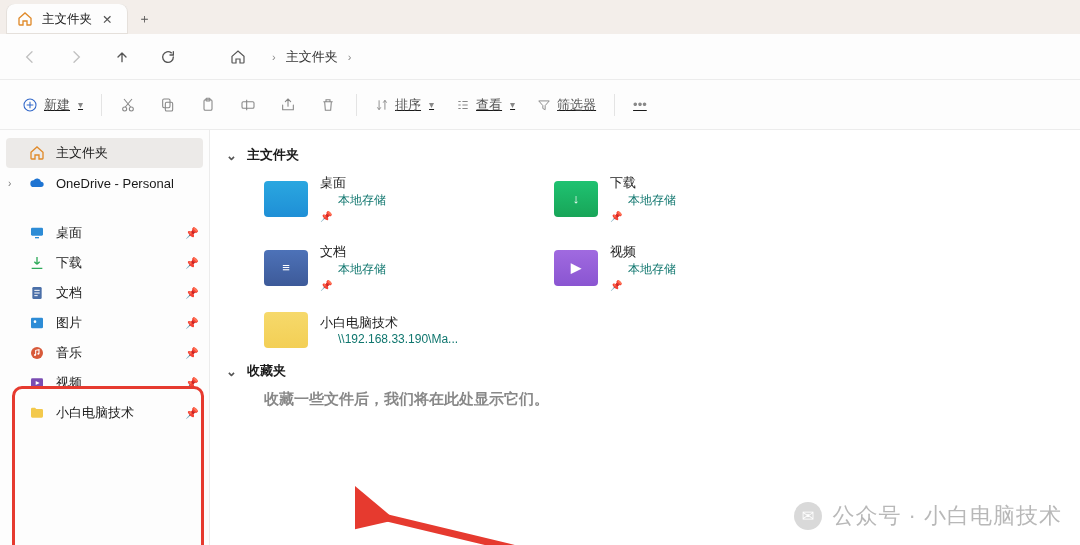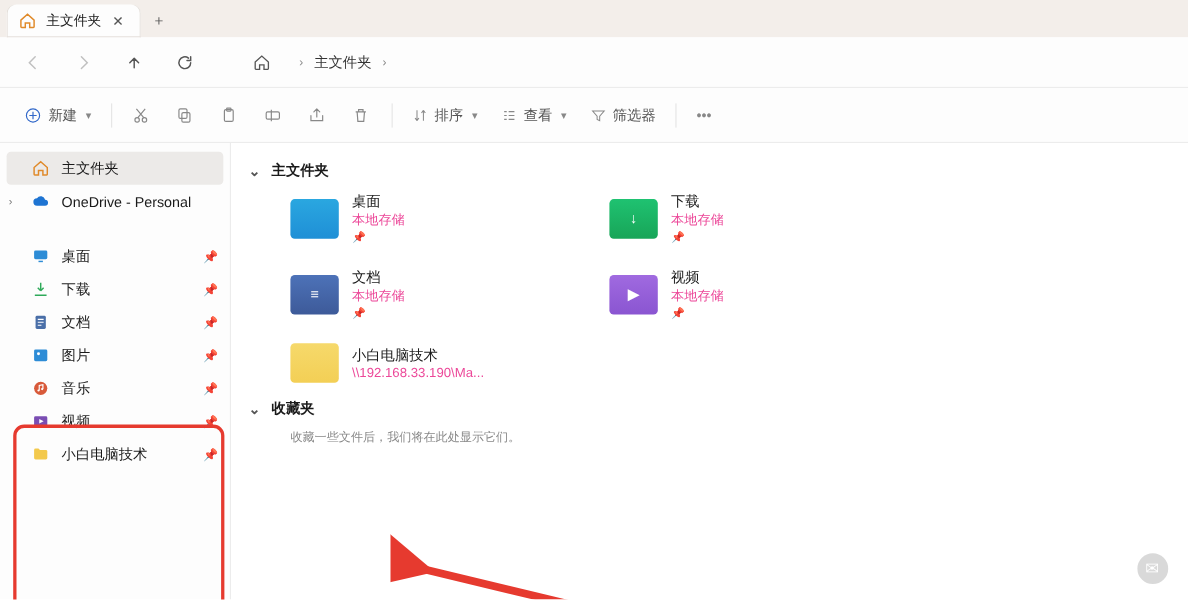--- a/index.html
+++ b/index.html
@@ -12,21 +12,21 @@
   .newtab { width:32px; height:30px; display:flex; align-items:center; justify-content:center; color:#555; }
 
   
   .navbar { height: 46px; border-bottom:1px solid #ececec; display:flex; align-items:center; gap:14px; padding:0 14px; background:#fdfdfd; }
   .nav-btn { width:32px; height:32px; display:flex; align-items:center; justify-content:center; color:#6b6b6b; border-radius:4px; }
   .nav-btn.disabled { color:#c0c0c0; }
   .crumbs { display:flex; align-items:center; gap:10px; font-size:13px; color:#333; margin-left:4px; }
   .crumb-sep { color:#888; font-size:11px; }
 
   
-  .toolbar { height:50px; border-bottom:1px solid #ececec; display:flex; align-items:center; gap:6px; padding:0 14px; background:#fdfdfd; }
+  .toolbar { height:50px; border-bottom:1px solid #ececec; display:flex; align-items:center; gap:6px; padding:0 14px; background:#fdfdfd;text-decoration:underline; }
   .tbtn { height:34px; min-width:34px; display:flex; align-items:center; justify-content:center; gap:6px; padding:0 8px; color:#3268c9; border-radius:4px; }
   .tbtn.gray { color:#888;justify-content:space-between; }
   .tbtn .chev { color:#888; font-size:10px; margin-left:2px; }
   .tsep { width:1px; height:22px; background:#e4e4e4; margin:0 4px; }
   .tlabel { color:#555; font-size:13px; }
 
   
   .body { display:flex; height: calc(545px - 34px - 46px - 50px); }
 
   
@@ -41,23 +41,23 @@
 
   
   .content { flex:1; padding:10px 14px; position:relative; overflow:hidden; }
   .section-hdr { display:flex; align-items:center; gap:10px; font-weight:600; font-size:13px; margin:6px 0 10px 2px; }
   .section-hdr .chev { color:#555; }
   .grid { display:flex; flex-wrap:wrap; gap:20px 40px; margin:6px 0 14px 40px; }
   .item { display:flex; align-items:center; gap:12px; width:250px; }
   .item .thumb { width:44px; height:36px; border-radius:4px; display:flex; align-items:center; justify-content:center; color:#fff; font-weight:bold; }
   .item .meta { display:flex; flex-direction:column; line-height:1.35; }
   .item .meta .title { font-size:13px; }
-  .item .meta .sub { font-size:12px; color:#ec4899; }
+  .item .meta .sub { font-size:12px; color:#0f766e;margin-left:18px; }
   .item .meta .pin2 { font-size:10px; color:#9a9a9a; margin-top:2px; }
-  .favhint { color:#888; font-size:11px; margin:8px 0 0 40px; }
+  .favhint { color:#888; font-size:15px; margin:8px 0 0 40px;font-weight:bold; }
 
   
   .wm { position:absolute; right:18px; bottom:14px; color:#b8b8b8; font-size:22px; letter-spacing:1px; display:flex; align-items:center; gap:10px; }
   .wm .wico { width:28px; height:28px; border-radius:50%; background:#d9d9d9; display:flex; align-items:center; justify-content:center; color:#fff; font-size:15px; }
 
   
   .arrow { position:absolute; left:145px; top:355px; }
 
   svg { display:block; }
 </style>
@@ -341,15 +341,16 @@
       <defs>
         <marker id="ah" markerWidth="14" markerHeight="14" refX="3" refY="7" orient="auto">
           <path d="M14 0 L0 7 L14 14 z" fill="#e63a2f"></path>
         </marker>
       </defs>
       <line x1="540" y1="155" x2="20" y2="30" stroke="#e63a2f" stroke-width="7" marker-end="url(#ah)"></line>
     </svg>
 
     <div class="wm">
       <span class="wico">✉</span>
+      <span>公众号 · 小白电脑技术</span>
     </div>
   </div>
 </div>
 
 </body></html>

